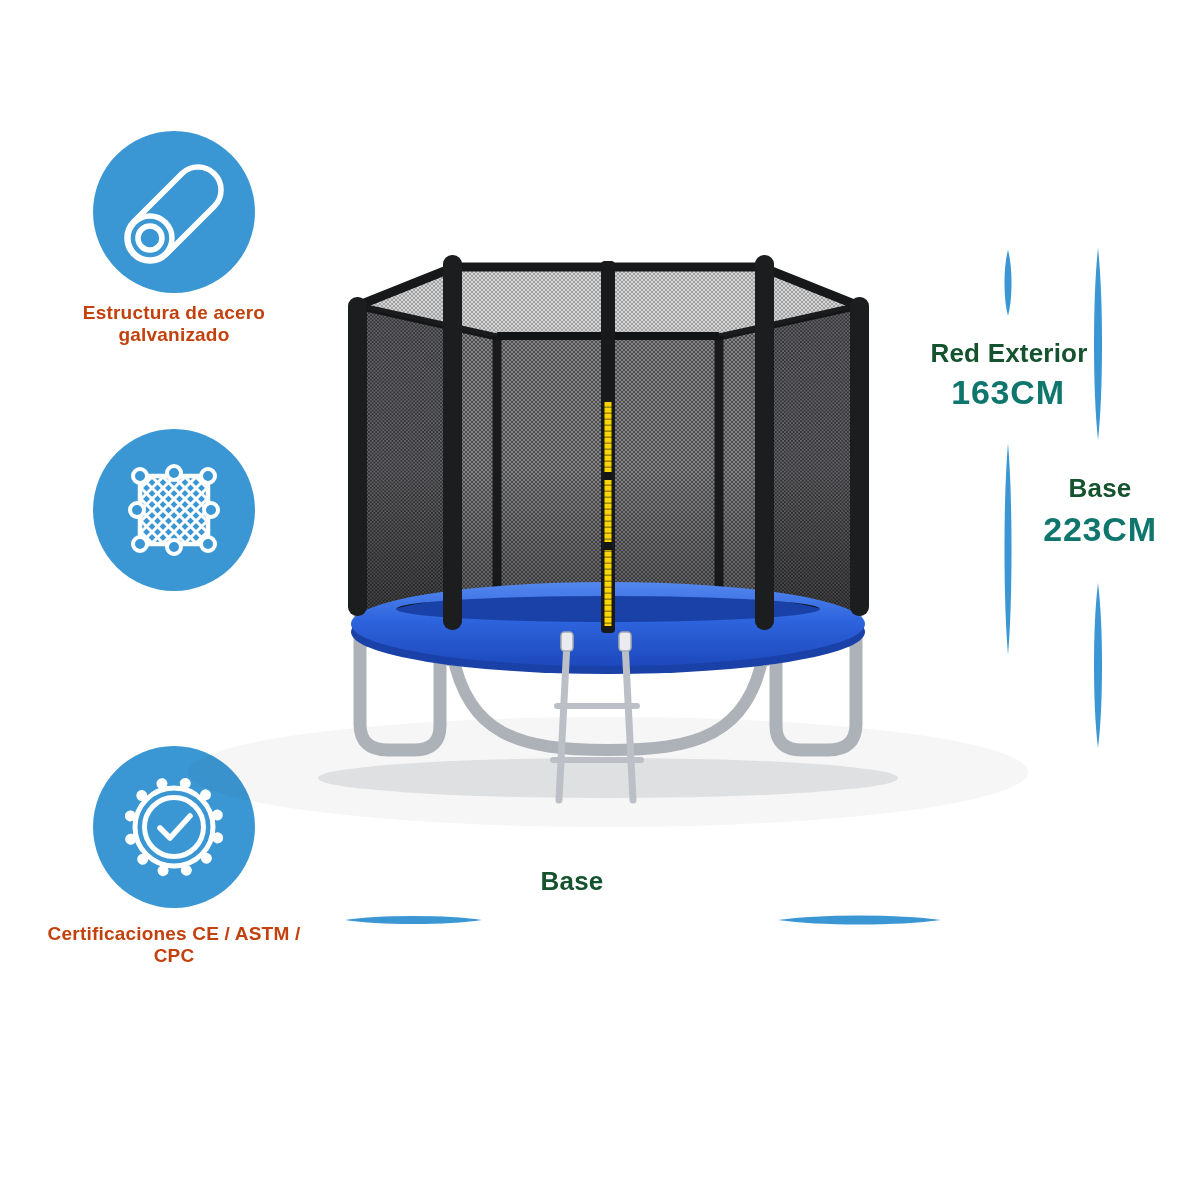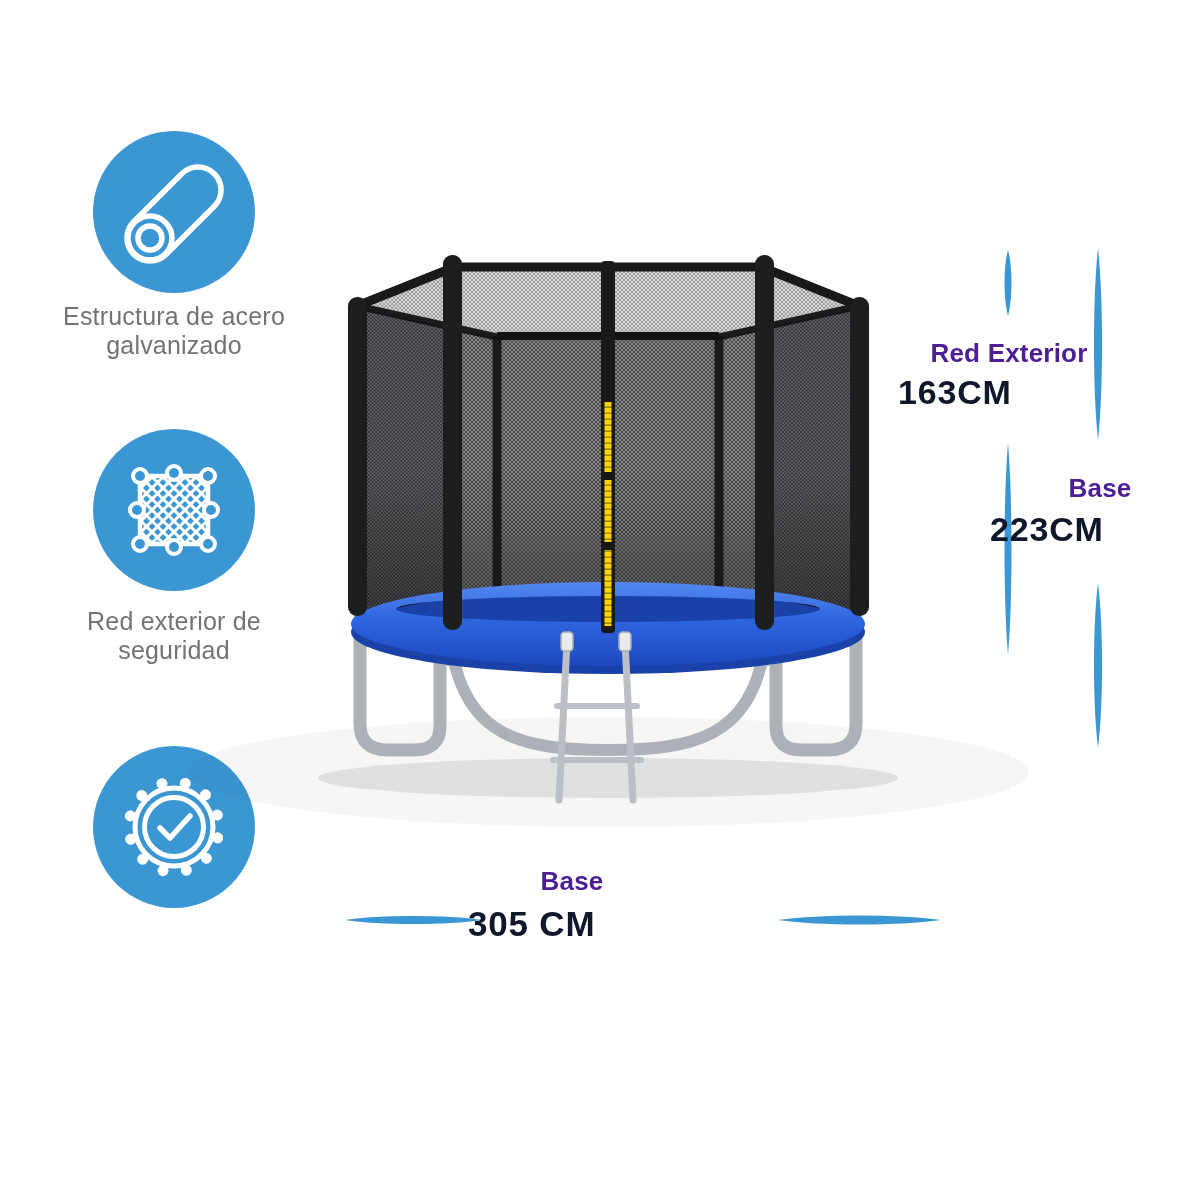--- a/index.html
+++ b/index.html
@@ -8,27 +8,27 @@
     font-family:"Liberation Sans", sans-serif;
   }
   .abs{position:absolute;}
   .feature-circle{
     position:absolute;width:162px;height:162px;border-radius:50%;
     background:#3b97d3;display:flex;align-items:center;justify-content:center;
   }
   .feature-circle svg{width:162px;height:162px;display:block;}
   .feature-label{
     position:absolute;width:260px;text-align:center;
-    font-size:25px;line-height:1.16;font-weight:400;color:#737373;letter-spacing:.2px;
+    font-size:19px;line-height:1.16;font-weight:700;color:#c2410c;letter-spacing:.2px;
   }
   .m-label{
-    position:absolute;text-align:center;font-size:26px;font-weight:700;color:#4c1d95;letter-spacing:.2px;
+    position:absolute;text-align:center;font-size:26px;font-weight:700;color:#14532d;letter-spacing:.2px;
   }
   .m-value{
-    position:absolute;font-size:34px;font-weight:700;color:#0f172a;letter-spacing:.8px;
+    position:absolute;text-align:center;font-size:34px;font-weight:700;color:#0f766e;letter-spacing:.8px;
   }
 </style>
 </head>
 <body>
 
 <div class="canvas">
 
   <div class="feature-circle" style="left:93px;top:131px;">
     <svg viewBox="0 0 162 162">
       <g transform="translate(81,83) rotate(-45)" fill="none" stroke="#ffffff" stroke-width="5.5">
@@ -57,32 +57,32 @@
           <circle cx="115" cy="47" r="7"></circle>
         <circle cx="47" cy="115" r="7"></circle>
           <circle cx="115" cy="115" r="7"></circle>
         <circle cx="81" cy="44" r="7"></circle>
           <circle cx="81" cy="118" r="7"></circle>
         <circle cx="44" cy="81" r="7"></circle>
           <circle cx="118" cy="81" r="7"></circle>
       </g>
     </svg>
   </div>
-  <div class="feature-label" style="left:44px;top:607px;">Red exterior de seguridad</div>
 
   <div class="feature-circle" style="left:93px;top:746px;">
     <svg viewBox="0 0 162 162">
       <g fill="none" stroke="#ffffff">
         <circle cx="81" cy="81" r="45" stroke-width="11" stroke-linecap="round" stroke-dasharray="0 23.56" transform="rotate(14 81 81)"></circle>
         <circle cx="81" cy="81" r="39" stroke-width="5"></circle>
         <circle cx="81" cy="81" r="29.5" stroke-width="5"></circle>
         <path d="M67 82 L77 92 L97 70" stroke-width="5.5" stroke-linecap="round" stroke-linejoin="round"></path>
       </g>
     </svg>
   </div>
+  <div class="feature-label" style="left:44px;top:923px;">Certificaciones CE / ASTM / CPC</div>
 
   <svg class="abs" style="left:0;top:0;" width="1200" height="1200" viewBox="0 0 1200 1200">
     <defs>
       <pattern id="pmA" width="4" height="4" patternUnits="userSpaceOnUse">
         <rect width="4" height="4" fill="#d4d4d4"></rect>
         <path d="M0 0L4 4M4 0L0 4" stroke="#8b8b8b" stroke-width="0.7"></path>
       </pattern>
       <pattern id="pmB" width="4" height="4" patternUnits="userSpaceOnUse">
         <rect width="4" height="4" fill="#4e4e51"></rect>
         <path d="M0 0L4 4M4 0L0 4" stroke="#9a9a9e" stroke-width="0.7"></path>
@@ -177,15 +177,14 @@
     </g>
   </svg>
 
   <div class="m-label" style="left:899px;top:338px;width:220px;">Red Exterior</div>
   <div class="m-value" style="left:898px;top:373px;width:220px;">163CM</div>
 
   <div class="m-label" style="left:1020px;top:473px;width:160px;">Base</div>
   <div class="m-value" style="left:990px;top:510px;width:220px;">223CM</div>
 
   <div class="m-label" style="left:492px;top:866px;width:160px;">Base</div>
-  <div class="m-value" style="left:468px;top:904px;width:240px;font-size:35px;">305 CM</div>
 
 </div>
 
 </body></html>

